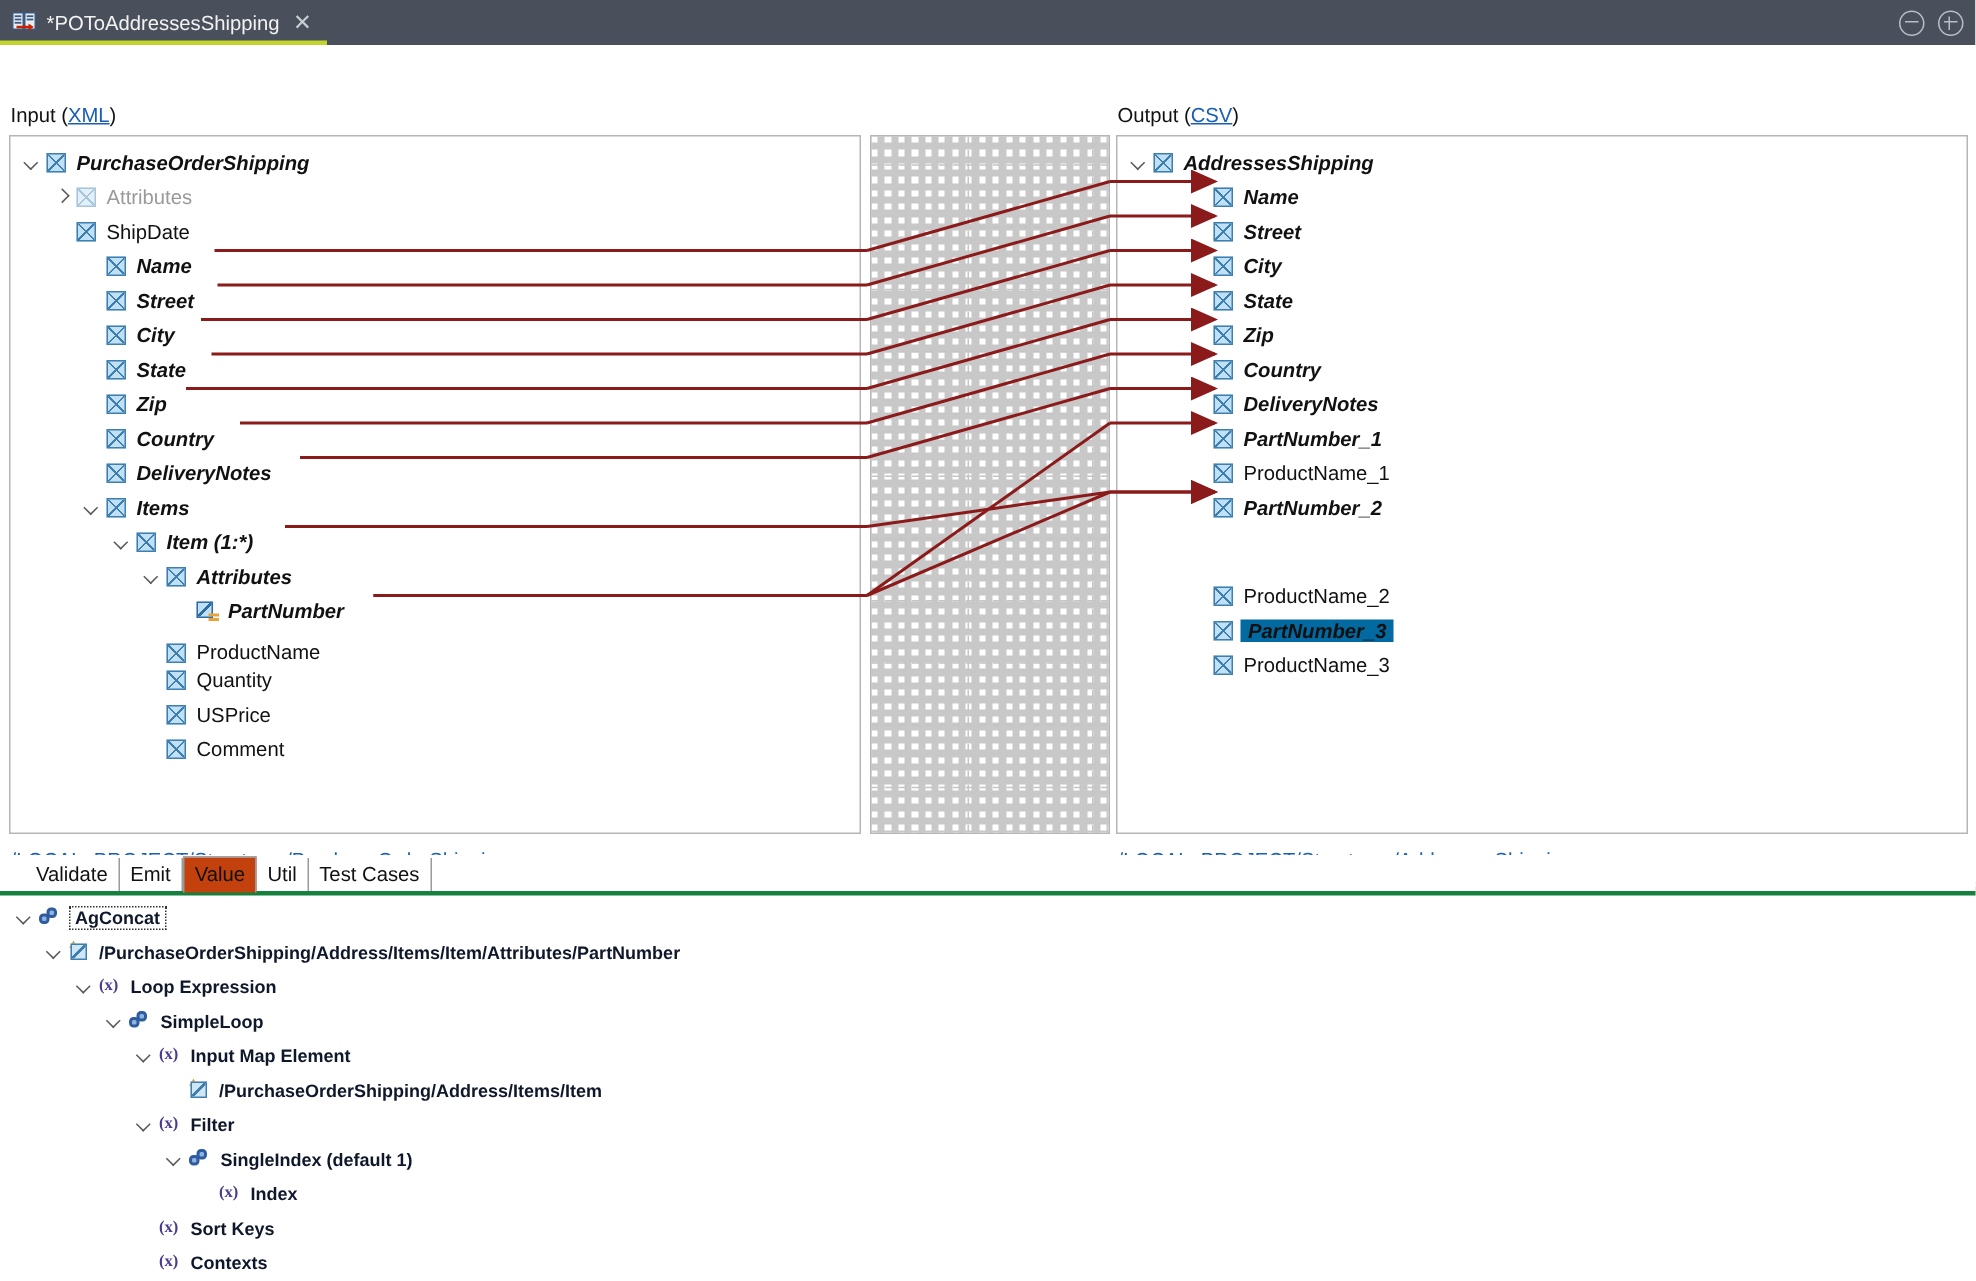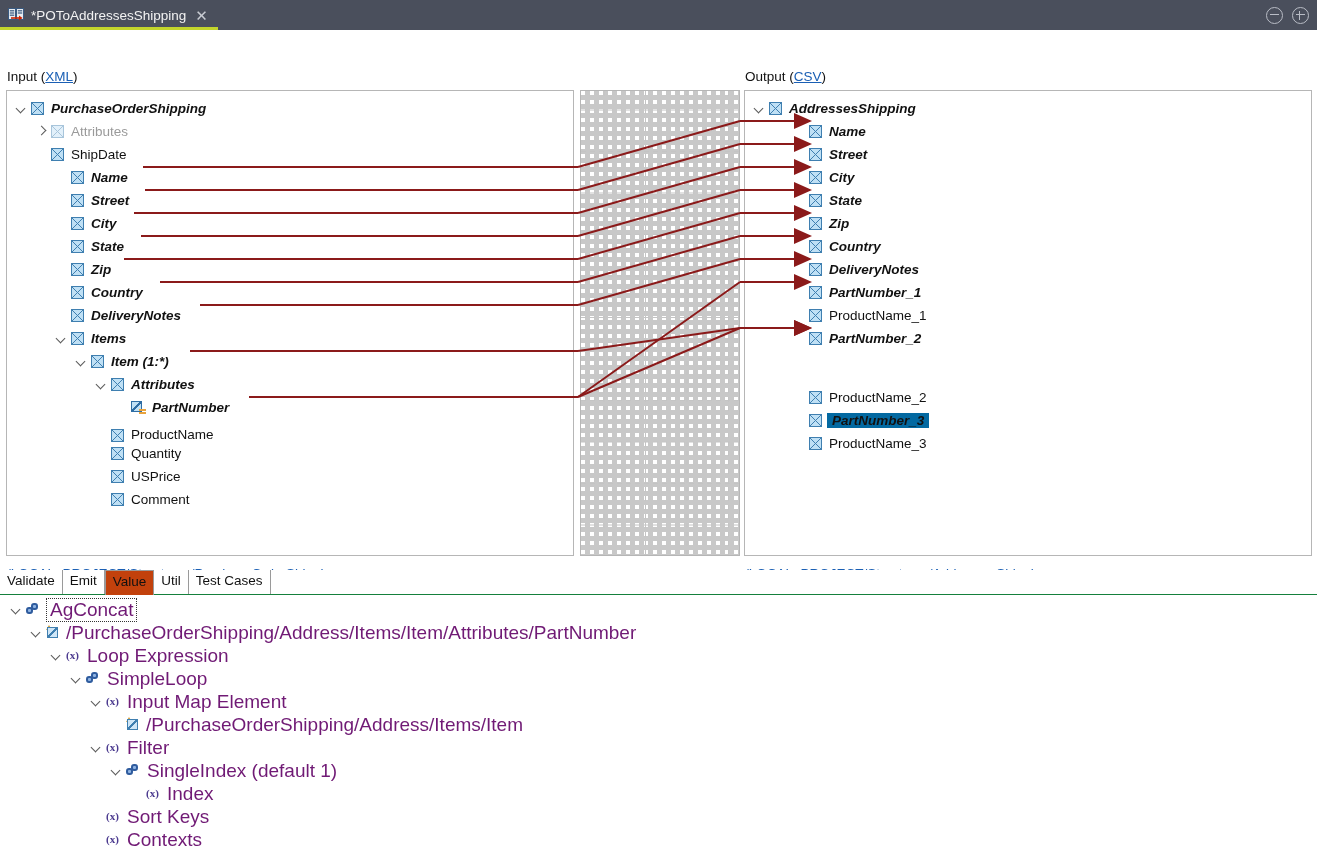--- a/index.html
+++ b/index.html
@@ -88,29 +88,29 @@
   
   svg.conn{position:absolute;left:0;top:0;overflow:visible;pointer-events:none;}
 
   
   .splitter{position:absolute;left:0;top:558px;width:1317px;height:8px;background:#f0f0f0;
      border-top:1px solid #9a9a9a;border-bottom:1px solid #d8d8d8;}
   .splitter .thumb{position:absolute;left:0;top:2px;width:1317px;height:3px;background:#6b6b6b;}
 
   
   .bottom{position:absolute;left:0;top:570px;width:1317px;height:284px;background:#fff;}
-  .tabs{display:flex;height:24px;padding-left:0;border-bottom:1px solid #15803d;}
+  .tabs{display:flex;align-items:flex-end;height:24px;padding-left:17px;border-bottom:3px solid #15803d;}
   .tabitem{font-size:13.5px;padding:2px 7px 3px 7px;border-right:1px solid #9a9a9a;
      color:#111;cursor:pointer;line-height:17px;}
   .tabitem:first-child{border-left:0px;}
   .tabitem.active{font-weight:normal;border:1px solid #9a9a9a;border-bottom:none;background:#c2410c;
      margin-bottom:-1px;padding-bottom:4px;}
   .btree{padding-top:3px;}
   .brow{height:23px;display:flex;align-items:center;white-space:nowrap;}
-  .brow .lbl2{font-size:19px;color:#701a75;}
+  .brow .lbl2{font-size:12px;color:#0f172a;font-weight:bold;}
   .brow.focus .lbl2{outline:1px dotted #333;padding:0 3px;}
   
   .ic-chain{width:15px;height:13px;flex:none;margin-right:6px;position:relative;}
   .ic-chain::before,.ic-chain::after{
     content:"";position:absolute;width:7px;height:7px;border:2px solid #2f5c9e;
     border-radius:3px;background:#8fb4e3;box-sizing:border-box;}
   .ic-chain::before{left:0;top:4px;}
   .ic-chain::after{left:5px;top:0px;}
   
   .ic-x{width:16px;height:13px;flex:none;margin-right:5px;font-size:11px;color:#4b3a8f;

